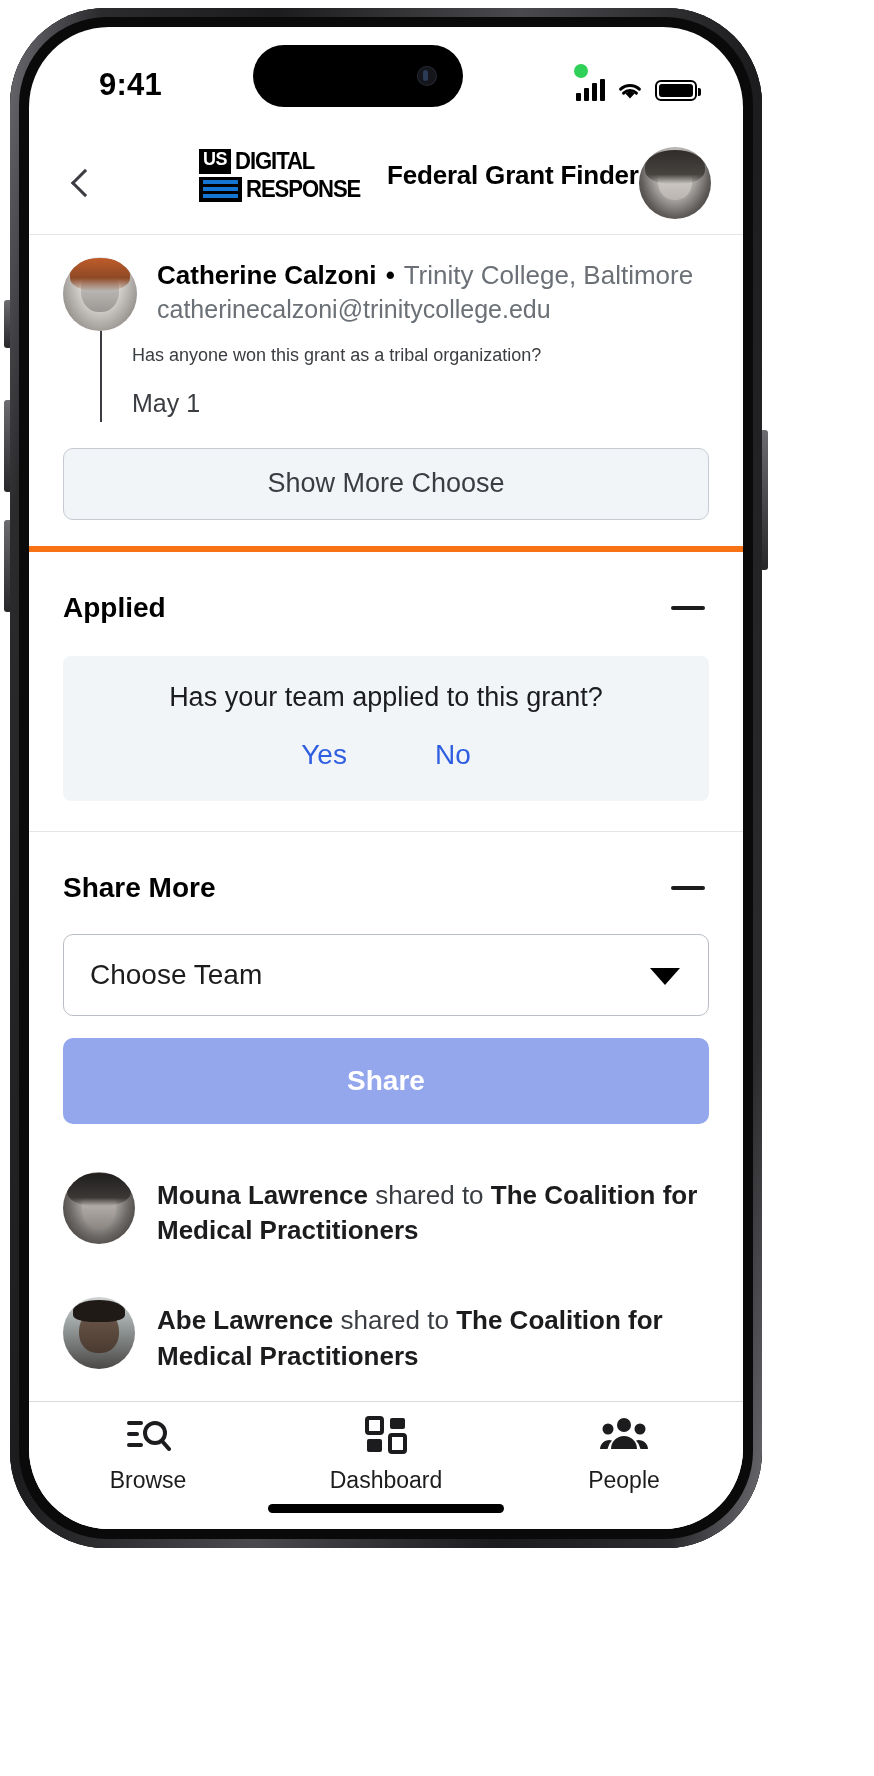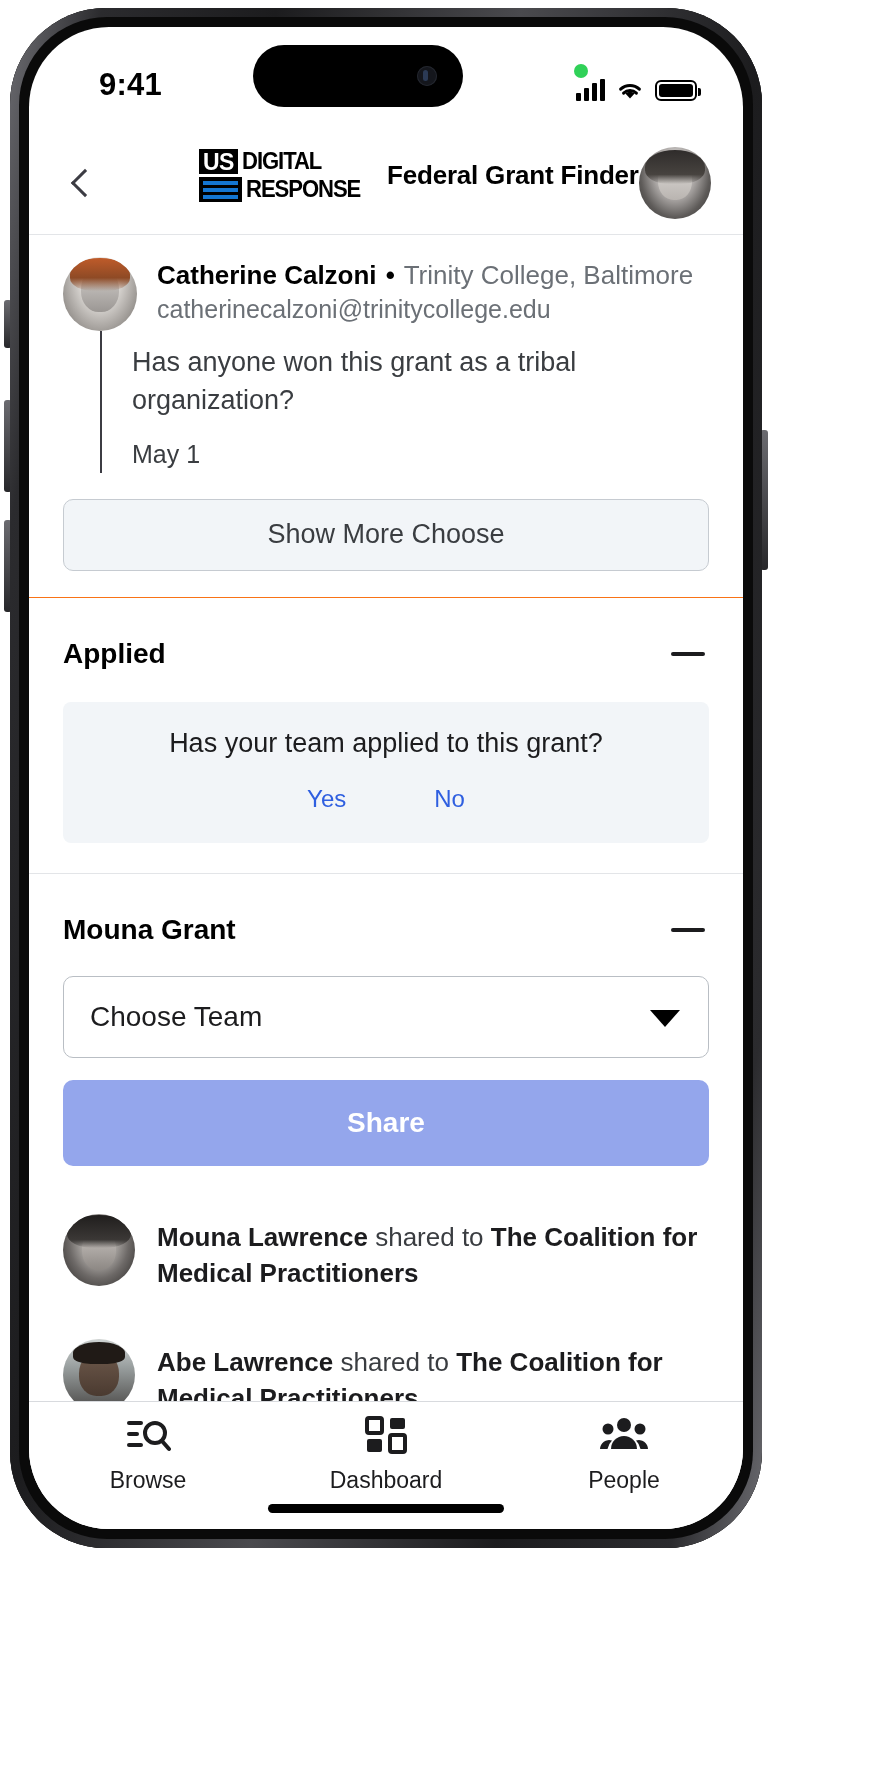--- a/index.html
+++ b/index.html
@@ -73,21 +73,21 @@
   .appbar{ position:relative; height:104px; border-bottom:1px solid #e3e5e8;
     display:flex; align-items:center; }
   .back-btn{ position:absolute; left:30px; top:26px; width:52px; height:52px;
     display:flex; align-items:center; justify-content:center; }
   .chev{ width:20px; height:20px; border-left:3px solid #3c3c43;
     border-bottom:3px solid #3c3c43; transform:rotate(45deg); }
   .brand{ position:absolute; left:170px; top:18px; display:flex;
     align-items:center; gap:22px; }
   .usdr{ display:flex; flex-direction:column; line-height:.9; }
   .usdr-row{ display:flex; align-items:stretch; gap:4px; }
-  .usdr-badge{ background:#000; color:#fff; font-weight:800; font-size:23px;
+  .usdr-badge{ background:#000; color:#fff; font-weight:800; font-size:18px;
     padding:1px 4px 0; letter-spacing:-.5px; line-height:1.05;
     font-family:"Liberation Sans", sans-serif; }
   .usdr-badge2{ background:#000; padding:3px 4px; display:flex;
     flex-direction:column; justify-content:center; gap:3px; width:43px; }
   .usdr-badge2 span{ display:block; height:4px; background:#1476d2; }
   .usdr-word{ font-weight:800; font-size:23px; letter-spacing:-1.1px;
     color:#000; transform:scaleX(.96); transform-origin:left;
     line-height:1.08; }
   .apptitle{ font-size:26px; font-weight:700; color:#000; line-height:1.18;
     letter-spacing:-.2px; }
@@ -113,51 +113,51 @@
     border-radius:50% 50% 34% 34%; background:#201a16; }
   .ph.f4{ background:radial-gradient(ellipse at 50% 30%,#e6e3df 0 30%,#b3afab 60%,#6f6b67 100%); }
   .ph.f4:before{ content:""; position:absolute; left:24%; top:14%; width:52%; height:60%;
     border-radius:50% 50% 46% 46%; background:linear-gradient(180deg,#d8d4d0,#9b9794); }
   .ph.f4:after{ content:""; position:absolute; left:10%; top:2%; width:80%; height:44%;
     border-radius:50% 50% 40% 40%; background:linear-gradient(180deg,#bf5b2a,#8e4a25 60%,rgba(142,74,37,0)); }
 
   
   .body{ height:1170px; overflow:hidden; background:#fff; }
 
-  .note-sec{ padding:22px 34px 26px; border-bottom:1px solid #f97316; }
+  .note-sec{ padding:22px 34px 26px; border-bottom:6px solid #f97316; }
   .note-head{ display:flex; gap:20px; align-items:flex-start; }
   .note-av{ width:74px; height:74px; border-radius:50%; overflow:hidden;
     flex:0 0 74px; }
   .note-meta{ padding-top:2px; }
   .nm-line1{ font-size:26px; line-height:1.3; }
   .nm-name{ font-weight:700; color:#000; }
   .nm-dot{ color:#000; font-weight:700; padding:0 2px; }
   .nm-org{ color:#6b7076; }
   .nm-email{ font-size:25px; color:#6b7076; line-height:1.35; }
   .note-body{ margin-left:37px; padding-left:30px; border-left:2px solid #3c3c43;
     padding-top:12px; padding-bottom:4px; }
-  .note-text{ font-size:27px; color:#3a3d41; line-height:1.42; }
+  .note-text{ font-size:18px; color:#3a3d41; line-height:1.42; }
   .note-date{ font-size:25px; color:#3a3d41; margin-top:20px; }
   .show-more{ margin-top:26px; width:100%; height:72px; border:1px solid #c6cbd1;
     border-radius:10px; background:#f2f5f8; font-size:27px; color:#3a3d41;
     display:flex; align-items:center; justify-content:center;
     font-family:"Liberation Sans", sans-serif; cursor:pointer; }
 
   .sec{ padding:26px 34px 30px; border-bottom:1px solid #e3e5e8; }
   .sec-head{ display:flex; align-items:center; justify-content:space-between;
     height:60px; }
   .sec-title{ font-size:28px; font-weight:700; color:#000; }
   .minus{ width:34px; height:4px; background:#1c1c1e; border-radius:2px;
     margin-right:4px; }
 
   .applied-card{ margin-top:18px; background:#f2f5f8; border-radius:8px;
     padding:26px 20px 30px; text-align:center; }
   .applied-q{ font-size:27px; color:#1c1c1e; }
   .yn{ margin-top:26px; display:flex; justify-content:center; gap:88px; }
-  .yn a{ font-size:24px; color:#2f5fe0; text-decoration:none; cursor:pointer; }
+  .yn a{ font-size:28px; color:#2f5fe0; text-decoration:none; cursor:pointer; }
 
   .select{ margin-top:16px; position:relative; height:82px;
     border:1px solid #b9bec4; border-radius:10px; background:#fff;
     display:flex; align-items:center; padding:0 26px; cursor:pointer; }
   .select span{ font-size:28px; color:#1c1c1e; }
   .caret{ position:absolute; right:28px; top:50%; margin-top:-7px; width:0; height:0;
     border-left:15px solid transparent; border-right:15px solid transparent;
     border-top:17px solid #000; }
   .share-btn{ margin-top:22px; width:100%; height:86px; border:0; border-radius:10px;
     background:#94a6ec; color:#fff; font-size:28px; font-weight:700;
@@ -281,21 +281,21 @@
           <div class="applied-q">Has your team applied to this grant?</div>
           <div class="yn">
             <a>Yes</a>
             <a>No</a>
           </div>
         </div>
       </div>
 
       <div class="sec" style="border-bottom:none;">
         <div class="sec-head">
-          <div class="sec-title">Mouna Grant</div>
+          <div class="sec-title">Share More</div>
           <div class="minus"></div>
         </div>
 
         <div class="select">
           <span>Choose Team</span>
           <div class="caret"></div>
         </div>
 
         <button class="share-btn">Share</button>
 

